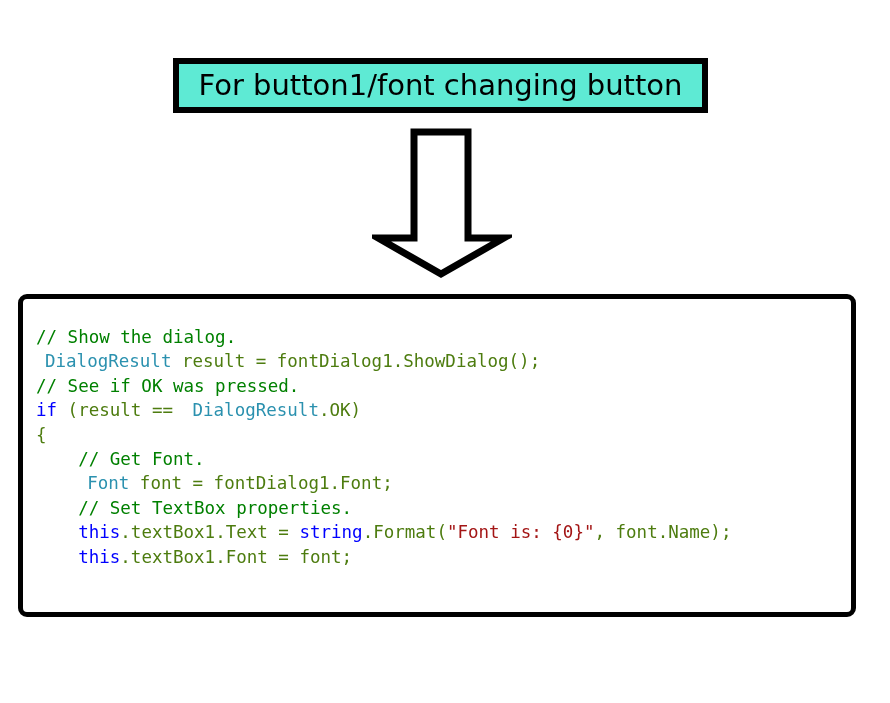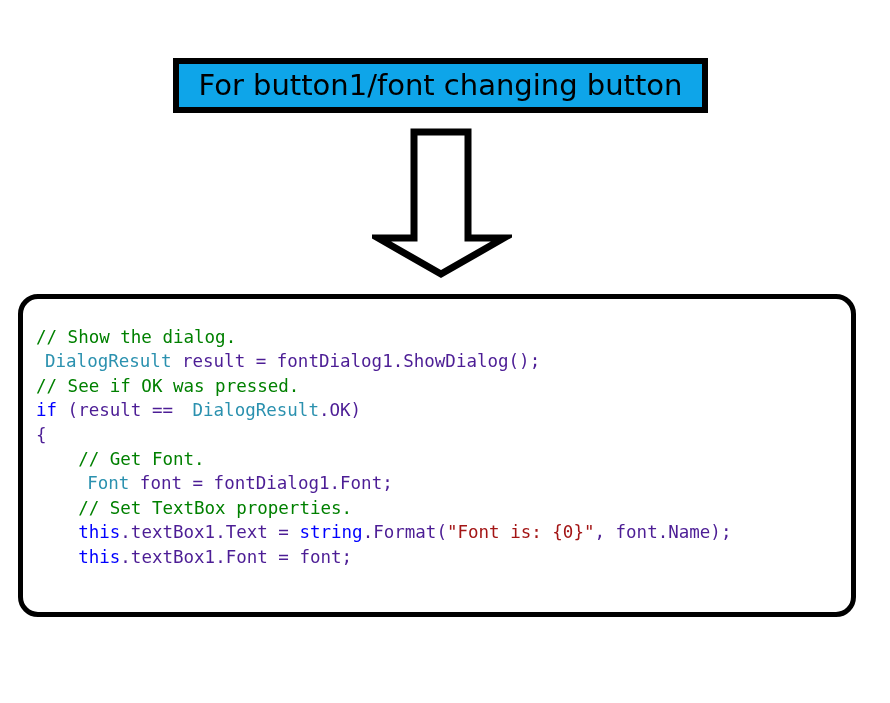--- a/index.html
+++ b/index.html
@@ -17,21 +17,21 @@
 
   
   #title-box {
     position: absolute;
     left: 173px;
     top: 58px;
     width: 535px;
     height: 55px;
     box-sizing: border-box;
     border: 6px solid #000000;
-    background: #0ea5e9;
+    background: #5eead4;
     display: flex;
     align-items: center;
     justify-content: center;
   }
   #title-text {
     font-family: "DejaVu Sans", sans-serif;
     font-size: 29px;
     font-weight: 400;
     color: #000000;
     line-height: 1;
@@ -55,21 +55,21 @@
 
   
   #code-box {
     position: absolute;
     left: 18px;
     top: 294px;
     width: 838px;
     height: 323px;
     box-sizing: border-box;
     border: 5px solid #000000;
-    border-radius: 20px;
+    border-radius: 9px;
     background: #ffffff;
   }
   #code-block {
     position: absolute;
     left: 13px;
     top: 26px;
     font-family: "DejaVu Sans Mono", monospace;
     font-size: 17.5px;
     line-height: 24.4px;
     white-space: pre;
@@ -77,21 +77,21 @@
     letter-spacing: 0px;
   }
   .code-line {
     white-space: pre;
     min-height: 24.4px;
   }
   .tok-comment { color: #008000; }
   .tok-type    { color: #2B91AF; margin-left: 9px; }
   .tok-keyword { color: #0000FF; }
   .tok-string  { color: #A31515; }
-  .tok-plain   { color: #4c1d95; }
+  .tok-plain   { color: #4d7c0f; }
 </style>
 </head>
 <body>
 
 <div id="title-box">
   <div id="title-text">For button1/font changing button</div>
 </div>
 
 <div id="arrow-wrap">
   <svg viewBox="0 0 140 152" xmlns="http://www.w3.org/2000/svg">

